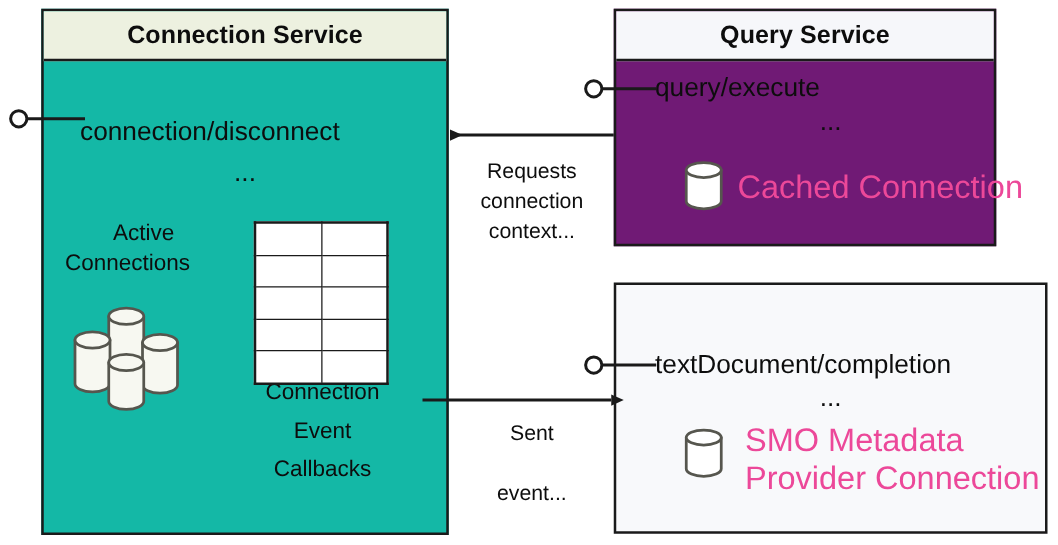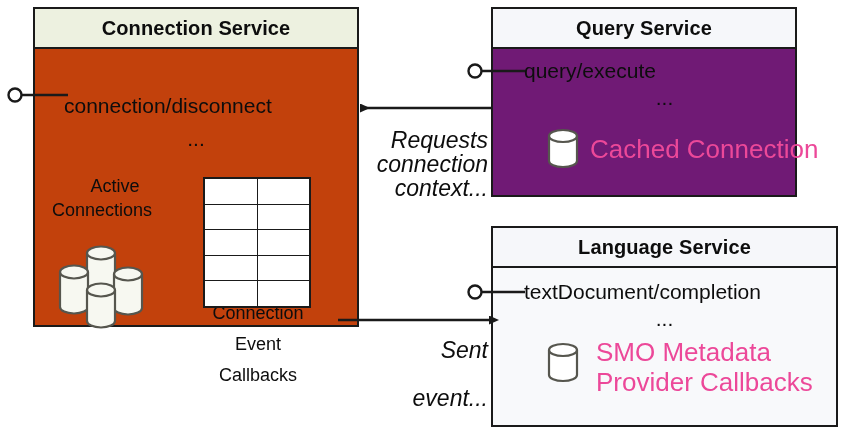--- a/index.html
+++ b/index.html
@@ -36,22 +36,22 @@
   }
   .component .comp-body {
     position: relative;
     box-sizing: border-box;
     width: 100%;
     height: calc(100% - 40px);
   }
 
   
   #connection-service {
-    left: 33px; top: 7px; width: 326px; height: 320px;
-    background: #c2410c;
+    left: 33px; top: 7px; width: 326px; height: 421px;
+    background: #14b8a6;
   }
   #connection-service .comp-header { height: 40px; background: #edf1e0; }
 
   
   #query-service {
     left: 491px; top: 7px; width: 306px; height: 190px;
     background: #701a75;
   }
   #query-service .comp-header { height: 40px; background: #f6f7fa; }
 
@@ -88,24 +88,23 @@
   .inline-label {
     position: absolute;
     font-size: 26px;
     color: #ec4899;
     white-space: nowrap;
   }
 
   
   .conn-caption {
     position: absolute;
-    font-style: italic;
-    font-size: 23px;
-    color: #0d0d0d;
-    text-align: right;
+    font-size: 17px;
+    color: #0d0d0d;
+    text-align: center;
     line-height: 1.3;
   }
 
   
   #overlay {
     position: absolute;
     left: 0; top: 0;
     width: 846px; height: 436px;
     pointer-events: none;
   }
@@ -175,28 +174,27 @@
   <div class="component" id="query-service">
     <div class="comp-header">Query Service</div>
     <div class="comp-body"></div>
   </div>
 
   <div class="op-text" style="left:524px; top:58px;">query/execute</div>
   <div class="ellipsis" style="left:491px; top:86px; width:347px;">...</div>
   <div class="inline-label" style="left:590px; top:134px;">Cached Connection</div>
 
   <div class="component" id="language-service">
-    <div class="comp-header">Language Service</div>
     <div class="comp-body"></div>
   </div>
 
   <div class="op-text" style="left:524px; top:279px;">textDocument/completion</div>
   <div class="ellipsis" style="left:491px; top:307px; width:347px;">...</div>
   <div class="inline-label" style="left:596px; top:337px;">SMO Metadata</div>
-  <div class="inline-label" style="left:596px; top:367px;">Provider Callbacks</div>
+  <div class="inline-label" style="left:596px; top:367px;">Provider Connection</div>
 
   <div class="conn-caption" style="left:363px; top:126px; width:125px;">Requests</div>
   <div class="conn-caption" style="left:363px; top:150px; width:125px;">connection</div>
   <div class="conn-caption" style="left:363px; top:174px; width:125px;">context...</div>
 
   <div class="conn-caption" style="left:363px; top:336px; width:125px;">Sent</div>
   <div class="conn-caption" style="left:363px; top:384px; width:125px;">event...</div>
 
   <svg id="overlay" viewBox="0 0 846 436">
     <defs>

